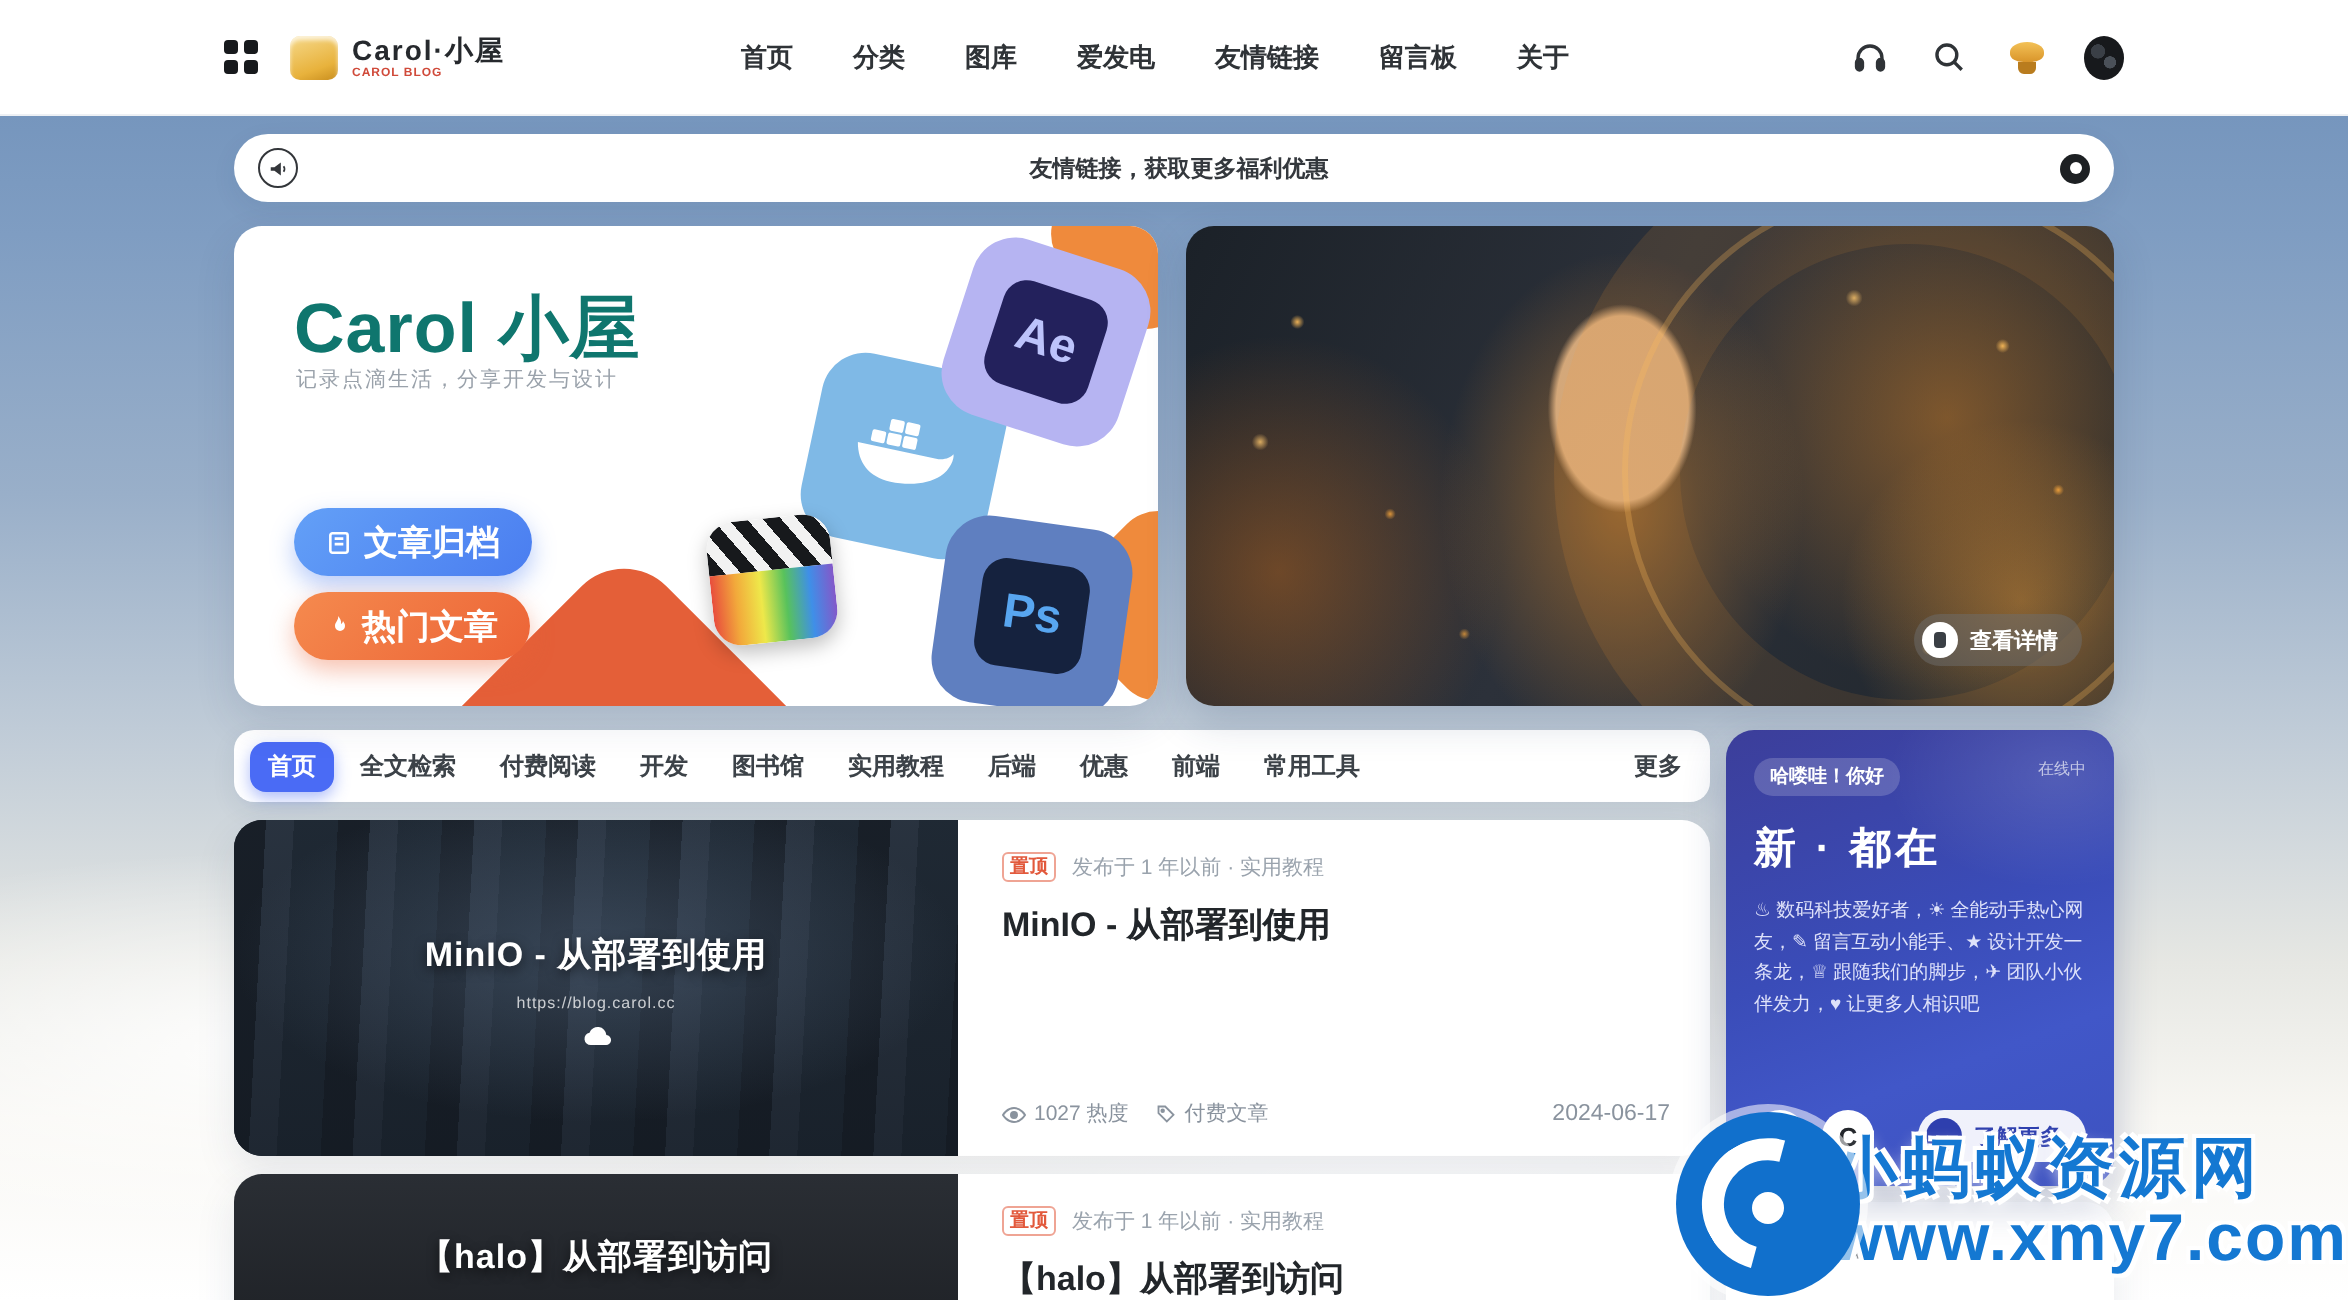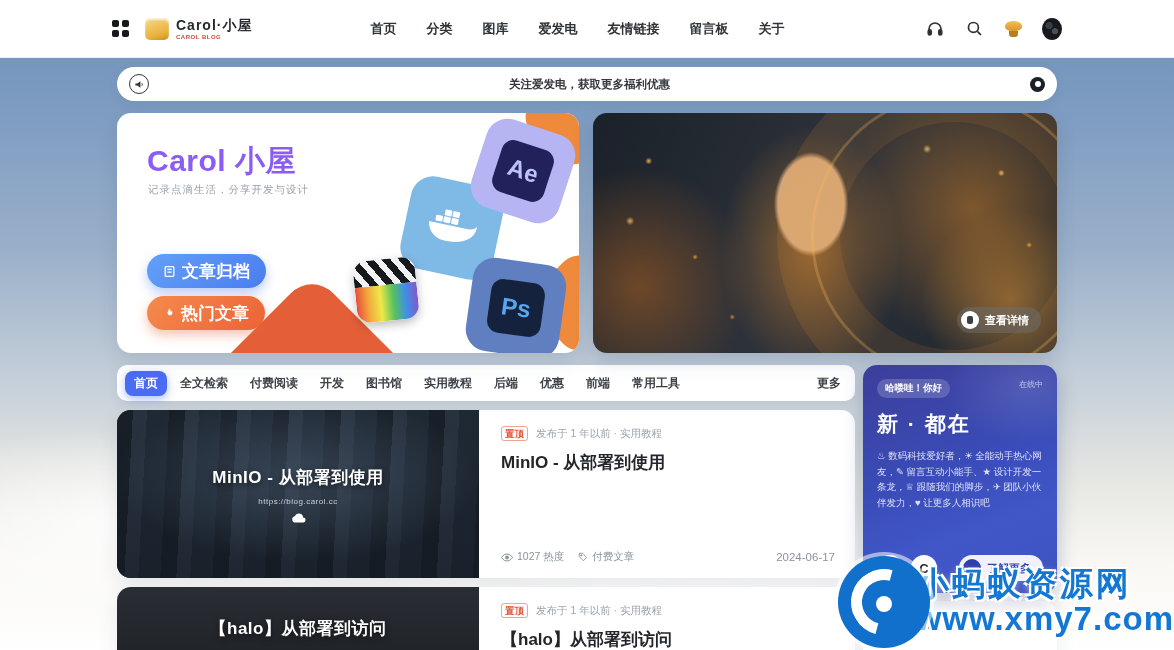--- a/index.html
+++ b/index.html
@@ -44,21 +44,21 @@
   .announce{margin-top:9px;height:34px;background:#fff;border-radius:17px;display:flex;align-items:center;
     padding:0 12px;box-shadow:0 4px 12px rgba(40,60,100,.08);}
   .announce-icon{width:20px;height:20px;border-radius:50%;border:1.6px solid #33363a;display:flex;align-items:center;justify-content:center;}
   .announce-text{flex:1;text-align:center;font-size:11.5px;font-weight:bold;color:#34383d;}
   .announce-toggle{width:15px;height:15px;border-radius:50%;background:#1d2023;position:relative;cursor:pointer;}
   .announce-toggle::after{content:"";position:absolute;inset:4.5px;background:#fff;border-radius:50%;}
 
   
   .hero{margin-top:12px;display:flex;gap:14px;height:240px;}
   .hero-card{width:462px;background:#fff;border-radius:14px;position:relative;overflow:hidden;box-shadow:0 8px 20px rgba(40,60,100,.12);}
-  .hero-title{position:absolute;left:30px;top:28px;font-size:30px;font-weight:bold;color:#8b5cf6;letter-spacing:.5px;}
+  .hero-title{position:absolute;left:30px;top:28px;font-size:35px;font-weight:bold;color:#0f766e;letter-spacing:.5px;}
   .hero-sub{position:absolute;left:31px;top:70px;font-size:10.5px;color:#9aa2ab;letter-spacing:1px;}
   .hero-btn{position:absolute;left:30px;height:34px;border:none;border-radius:17px;display:flex;align-items:center;gap:6px;
     padding:0 16px;color:#fff;font-size:17px;font-weight:bold;cursor:pointer;font-family:inherit;}
   .hero-btn.blue{top:141px;background:linear-gradient(135deg,#63a0f7,#4a7df0);box-shadow:0 5px 12px rgba(74,125,240,.4);}
   .hero-btn.orange{top:183px;background:linear-gradient(135deg,#f58a4e,#ec6336);box-shadow:0 5px 12px rgba(236,99,54,.4);}
   .app-tile{position:absolute;border-radius:22px;display:flex;align-items:center;justify-content:center;}
   .app-inner{border-radius:12px;display:flex;align-items:center;justify-content:center;font-weight:bold;}
   .tile-ae{width:92px;height:92px;left:360px;top:12px;background:#b6b4f2;transform:rotate(18deg);}
   .tile-ae .app-inner{width:54px;height:54px;background:#23215c;color:#bcc3fb;font-size:24px;}
   .tile-docker{width:94px;height:94px;left:288px;top:68px;background:#7fb9e6;transform:rotate(12deg);}
@@ -222,21 +222,21 @@
 
 <div class="main">
 
   <div class="announce">
     <div class="announce-icon">
       <svg width="11" height="11" viewBox="0 0 24 24" fill="#33363a">
         <path d="M3 10v4h4l7 5V5l-7 5H3z"></path>
           <path d="M17 9c1.3 1.6 1.3 4.4 0 6" stroke="#33363a" stroke-width="2" fill="none"></path>
       </svg>
     </div>
-    <span class="announce-text">关注爱发电，获取更多福利优惠</span>
+    <span class="announce-text">友情链接，获取更多福利优惠</span>
     <div class="announce-toggle"></div>
   </div>
 
   <div class="hero">
     <div class="hero-card">
       <div class="app-tile tile-orange-tr"></div>
       <div class="app-tile tile-orange-r"></div>
       <div class="app-tile tile-orange-big"></div>
       <div class="app-tile tile-docker">
         <svg width="52" height="40" viewBox="0 0 52 40" fill="#fff">

